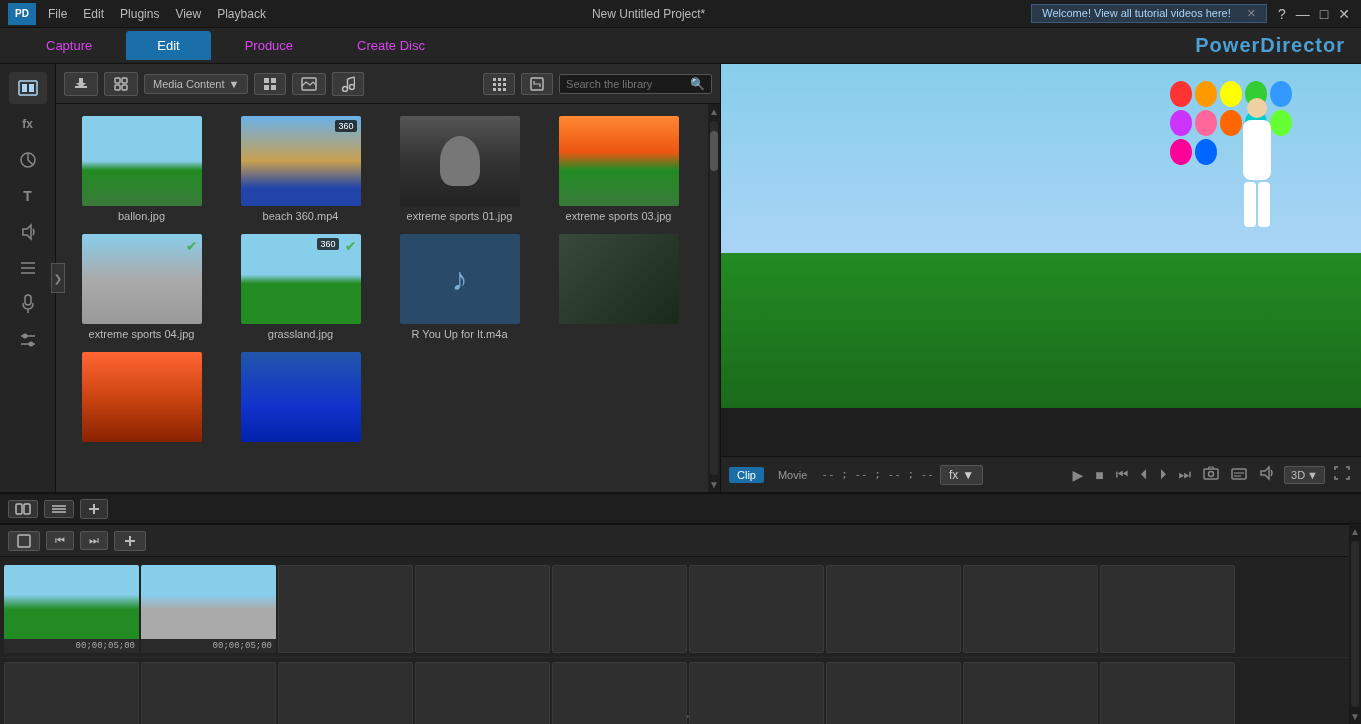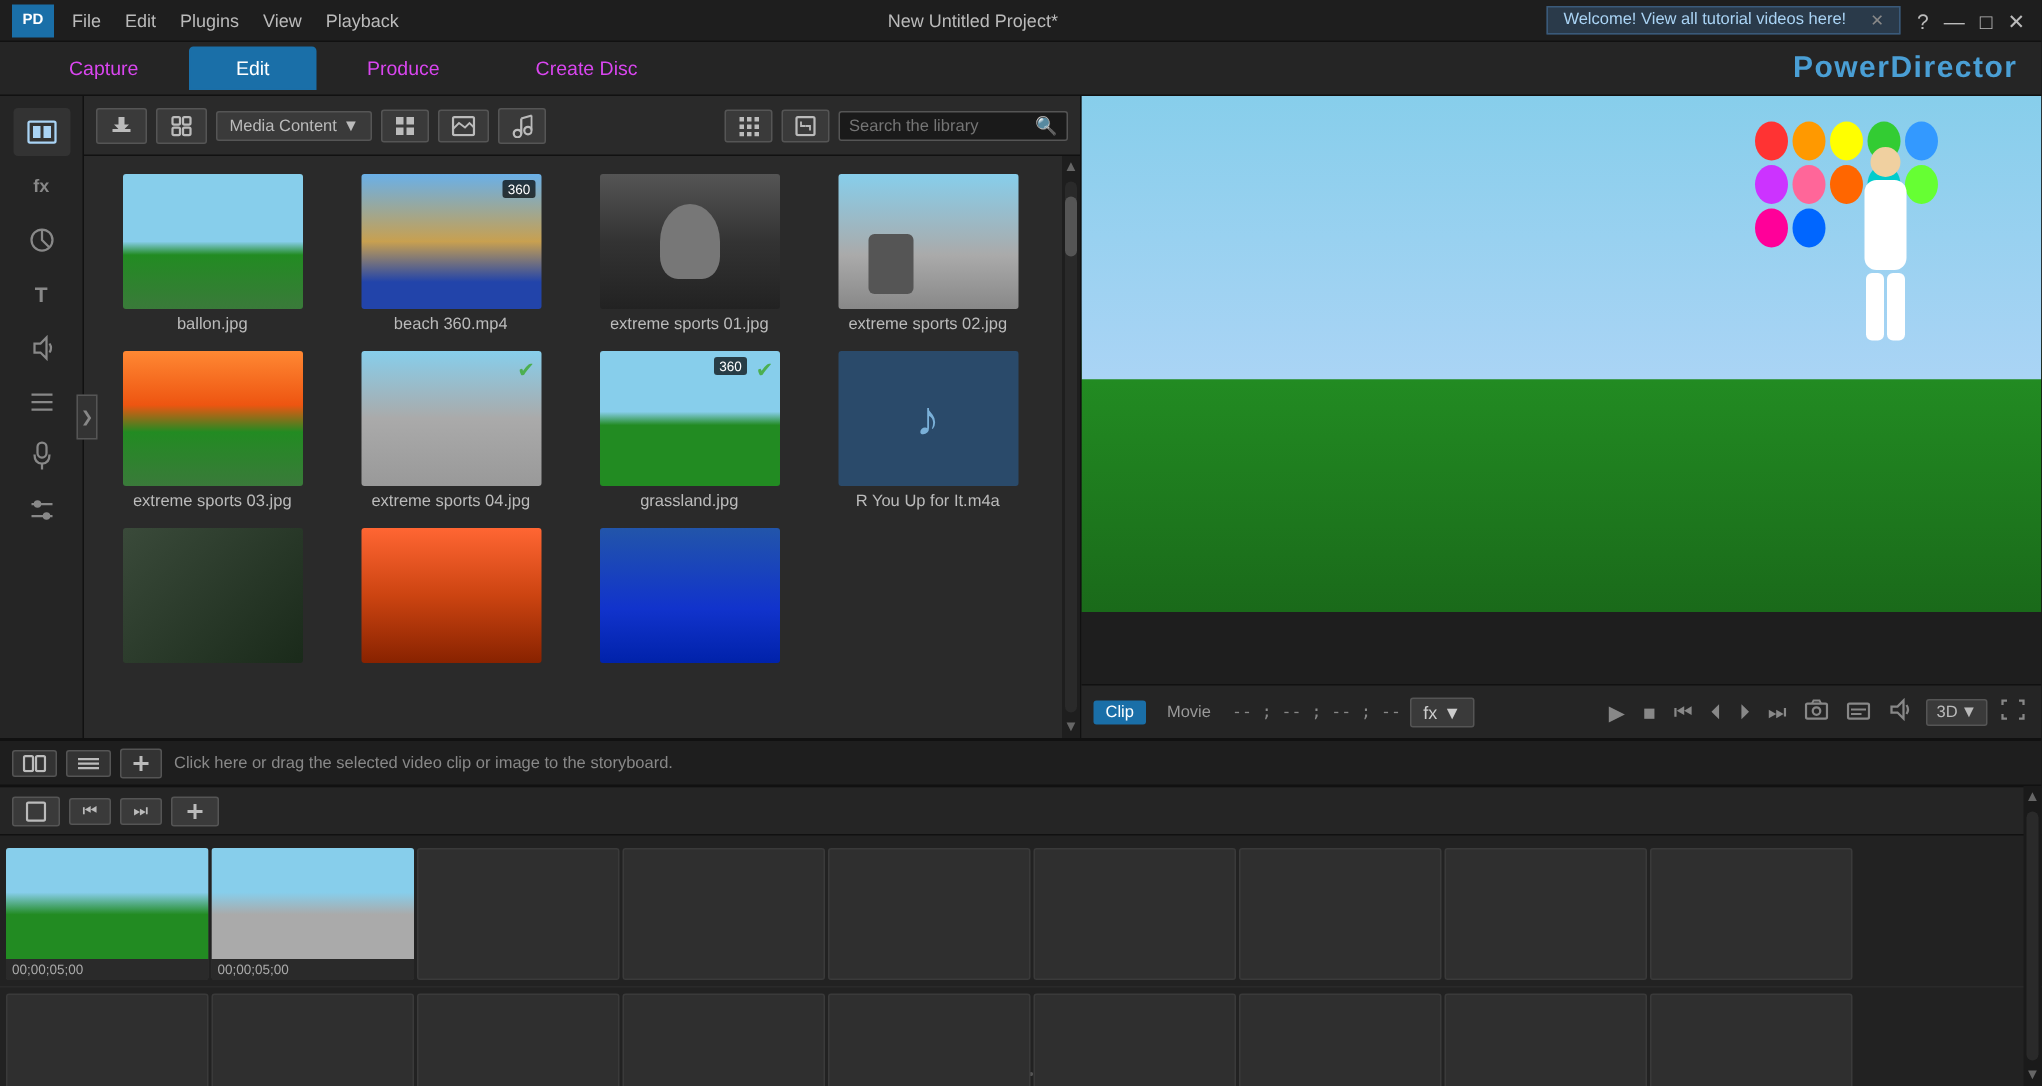--- a/index.html
+++ b/index.html
@@ -78,21 +78,21 @@
     #timeline-area { height: 200px; background: #222; border-top: 1px solid #111; display: flex; flex-direction: column; }
     #timeline-toolbar { height: 32px; background: #252525; border-bottom: 1px solid #111; display: flex; align-items: center; padding: 0 8px; gap: 6px; }
     #timeline-toolbar .tl-btn { background: #3a3a3a; border: 1px solid #555; color: #bbb; padding: 2px 8px; cursor: pointer; font-size: 11px; border-radius: 2px; display: flex; align-items: center; gap: 3px; }
     #timeline-tracks { flex: 1; display: flex; flex-direction: column; padding: 4px 0; position: relative; overflow-y: auto; }
     #timeline-tracks::-webkit-scrollbar { width: 8px; }
     #timeline-tracks::-webkit-scrollbar-track { background: #222; }
     #timeline-tracks::-webkit-scrollbar-thumb { background: #555; }
     .track-row { display: flex; height: 100px; border-bottom: 1px solid #2a2a2a; }
     .track-clips { flex: 1; display: flex; align-items: center; padding: 4px; gap: 2px; overflow-x: hidden; }
     .clip-thumb { width: 135px; height: 88px; background: #3a3a3a; border-radius: 2px; overflow: hidden; display: flex; flex-direction: column; position: relative; }
-    .clip-time { font-size: 9px; color: #aaa; padding: 2px 4px; background: #2a2a2a; text-align: left; }
+    .clip-time { font-size: 9px; color: #aaa; padding: 2px 4px; background: #2a2a2a; text-align: right; font-family: Liberation Mono, monospace; }
     .empty-clip { width: 135px; height: 88px; background: #2f2f2f; border: 1px solid #3a3a3a; border-radius: 2px; }
     .track-row-2 { display: flex; height: 80px; border-bottom: 1px solid #2a2a2a; }
     .track-clips-2 { flex: 1; display: flex; align-items: center; padding: 4px; gap: 2px; }
     .empty-clip-sm { width: 135px; height: 68px; background: #2f2f2f; border: 1px solid #3a3a3a; border-radius: 2px; }
 
     
     .bg-sky { background: linear-gradient(180deg, #87CEEB 0%, #228B22 100%); }
 
     
     #preview-scene { width: 100%; height: 100%; background: linear-gradient(180deg, #87CEEB 0%, #87CEEB 40%, #228B22 55%, #228B22 100%); position: relative; overflow: hidden; }
@@ -269,26 +269,20 @@
           <div class="media-thumb" style="background:linear-gradient(180deg,#6ab0e8 0%,#c8a050 50%,#2244aa 80%);">
             <div class="badge-360">360</div>
           </div>
           <div class="media-label">beach 360.mp4</div>
         </div>
         <div class="media-item">
           <div class="media-thumb" style="background:linear-gradient(180deg,#555 0%,#333 50%,#222 100%);">
             <div style="position:absolute;top:20px;left:50%;transform:translateX(-50%);width:40px;height:50px;background:#777;border-radius:50% 50% 30% 30%;"></div>
           </div>
           <div class="media-label">extreme sports 01.jpg</div>
-        </div>
-        <div class="media-item">
-          <div class="media-thumb" style="background:linear-gradient(180deg,#87CEEB 0%,#aaa 60%,#888 100%);">
-            <div style="position:absolute;bottom:10px;left:20px;width:30px;height:40px;background:#555;border-radius:4px;"></div>
-          </div>
-          <div class="media-label">extreme sports 02.jpg</div>
         </div>
 
         <div class="media-item">
           <div class="media-thumb" style="background:linear-gradient(180deg,#ff8833 0%,#ee5511 40%,#228B22 60%,#3a7a3a 100%);">
           </div>
           <div class="media-label">extreme sports 03.jpg</div>
         </div>
         <div class="media-item">
           <div class="media-thumb" style="background:linear-gradient(180deg,#87CEEB 0%,#aaa 50%,#999 100%);">
             <div class="badge-check">✔</div>
@@ -434,21 +428,20 @@
           <line x1="1" y1="9" x2="15" y2="9" stroke="#bbb" stroke-width="1.5"></line>
         </svg>
     </div>
     <div class="sb-icon-btn">
       <svg width="14" height="14" viewBox="0 0 14 14">
           <line x1="7" y1="2" x2="7" y2="12" stroke="#bbb" stroke-width="2"></line>
           <line x1="2" y1="7" x2="12" y2="7" stroke="#bbb" stroke-width="2"></line>
         </svg>
     </div>
   </div>
-  <div class="sb-hint">Click here or drag the selected video clip or image to the storyboard.</div>
   <div style="position:absolute;bottom:2px;left:50%;transform:translateX(-50%);display:flex;gap:3px;">
     <span style="color:#555;font-size:10px;">•••••</span>
   </div>
 </div>
 
 <div id="timeline-area">
   <div id="timeline-toolbar">
     <div class="tl-btn">
       <svg width="14" height="14" viewBox="0 0 14 14">
           <rect x="1" y="1" width="12" height="12" rx="1" fill="none" stroke="#bbb" stroke-width="1.5"></rect>

